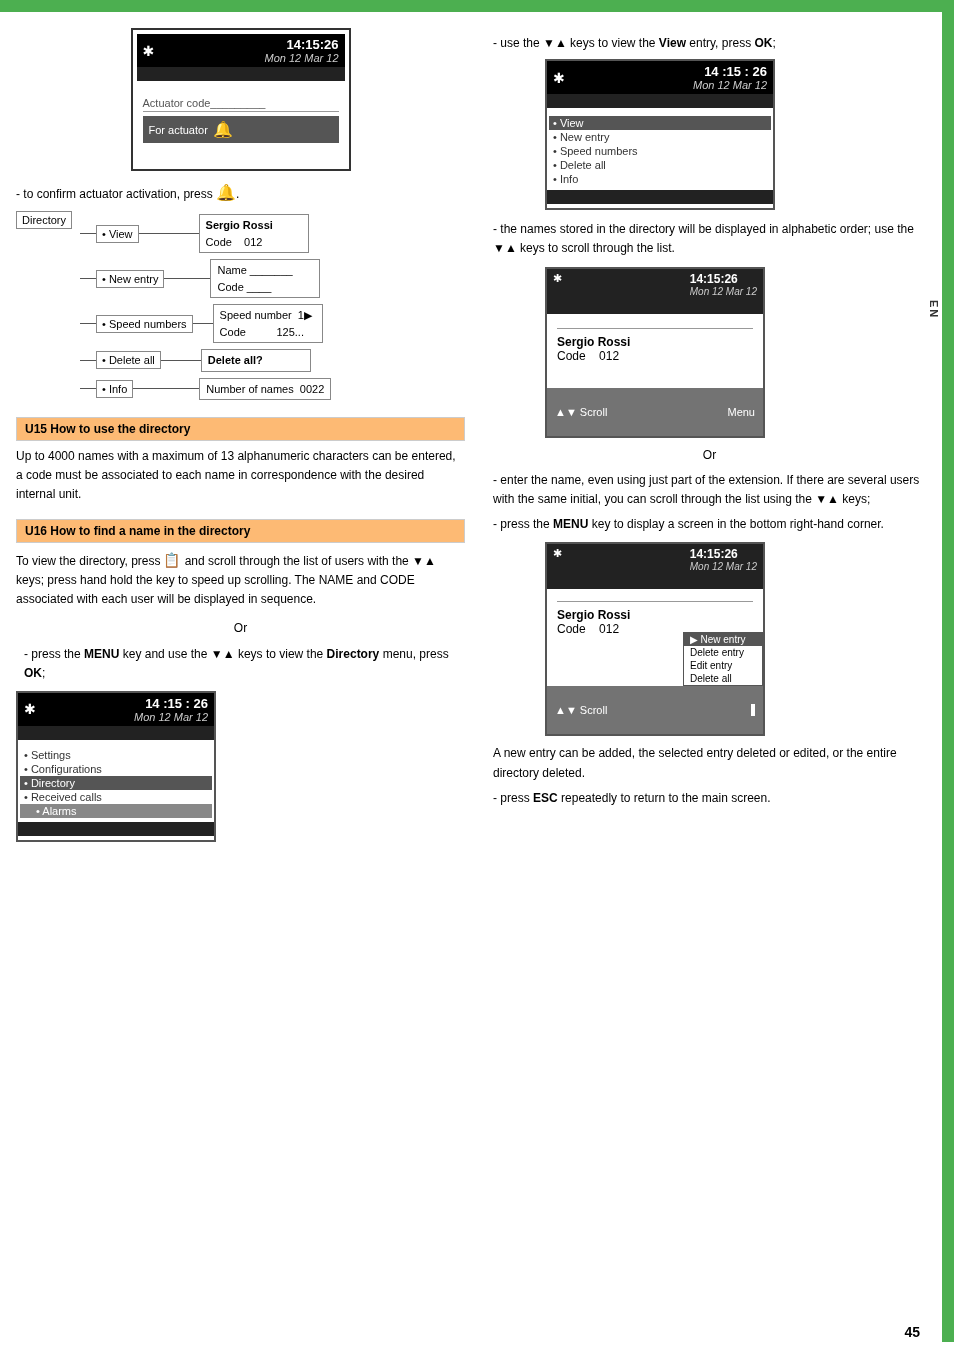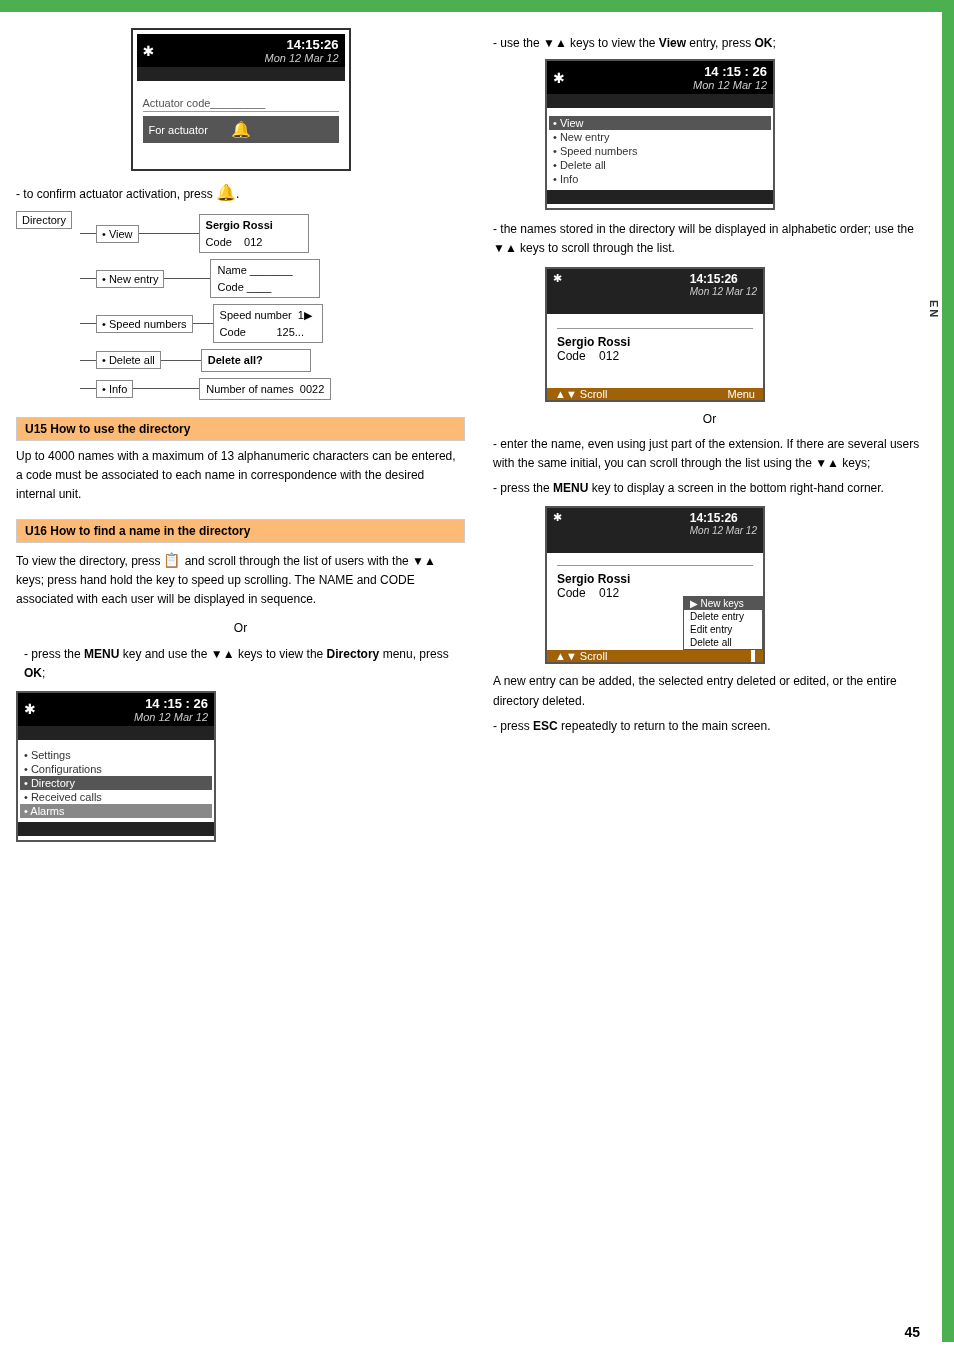--- a/index.html
+++ b/index.html
@@ -98,21 +98,21 @@
     }
 
     .screen-bell-area {
       background: #555;
       color: #fff;
       padding: 4px 6px;
       font-size: 11px;
       margin-top: 4px;
       display: flex;
       align-items: center;
-      gap: 24px;
+      gap: 6px;
     }
 
     .bell-icon {
       font-size: 16px;
     }
 
     
     .instruction-text {
       font-size: 12px;
       margin: 0 0;
@@ -192,25 +192,25 @@
       justify-content: space-between;
       font-size: 11px;
     }
 
     .med-screen-body {
       padding: 8px 10px;
       min-height: 70px;
     }
 
     .med-screen-footer {
-      background: #a16207;
+      background: #737373;
       color: #fff;
       display: flex;
       justify-content: space-between;
-      padding: 0 8px;
+      padding: 18px 8px;
       font-size: 11px;
     }
 
     
     .context-screen {
       border: 2px solid #555;
       background: #fff;
       width: 220px;
       margin: 8px auto 8px 60px;
     }
@@ -374,21 +374,21 @@
           <div class="time">14 :15 : 26</div>
           <div class="date">Mon 12 Mar 12</div>
         </div>
       </div>
       <div class="screen-dark-row"></div>
       <div class="screen-menu-items">
         <div class="menu-item">• Settings</div>
         <div class="menu-item">• Configurations</div>
         <div class="menu-item highlighted">• Directory</div>
         <div class="menu-item">• Received calls</div>
-        <div class="menu-item" style="background:#888; color:#fff; padding:1px 4px; margin:0 -4px;">• Alarms</div>
+        <div class="menu-item" style="background:#888; color:#fff; padding:1px 16px; margin:0 -4px;">• Alarms</div>
       </div>
       <div class="screen-dark-row"></div>
     </div>
 
   </div>
 
   <div class="right-col">
 
     <div class="desc-text">
       <span>- use the ▼▲ keys to view the</span>
@@ -460,21 +460,21 @@
       </div>
       <div class="screen-dark-row"></div>
       <div style="padding:8px 10px 50px 10px; min-height:70px; position:relative;">
         <div style="border-bottom:1px solid #999; margin-bottom:6px;"></div>
         <div style="font-size:12px; font-weight:bold;">Sergio Rossi</div>
         <div style="font-size:12px;">
           <span>Code</span> &nbsp;&nbsp;&nbsp;<span>012</span>
         </div>
 
         <div style="position:absolute; right:0; bottom:0; border:1px solid #555; background:#fff; font-size:10px; min-width:80px;">
-          <div style="background:#555; color:#fff; padding:1px 6px;">▶ New keys</div>
+          <div style="background:#555; color:#fff; padding:1px 6px;">▶ New entry</div>
           <div style="padding:1px 6px;">Delete entry</div>
           <div style="padding:1px 6px;">Edit entry</div>
           <div style="padding:1px 6px;">Delete all</div>
         </div>
       </div>
       <div class="med-screen-footer">
         <span>▲▼ Scroll</span>
         <span style="width:4px; background:#fff; display:inline-block;">&nbsp;</span>
       </div>
     </div>

